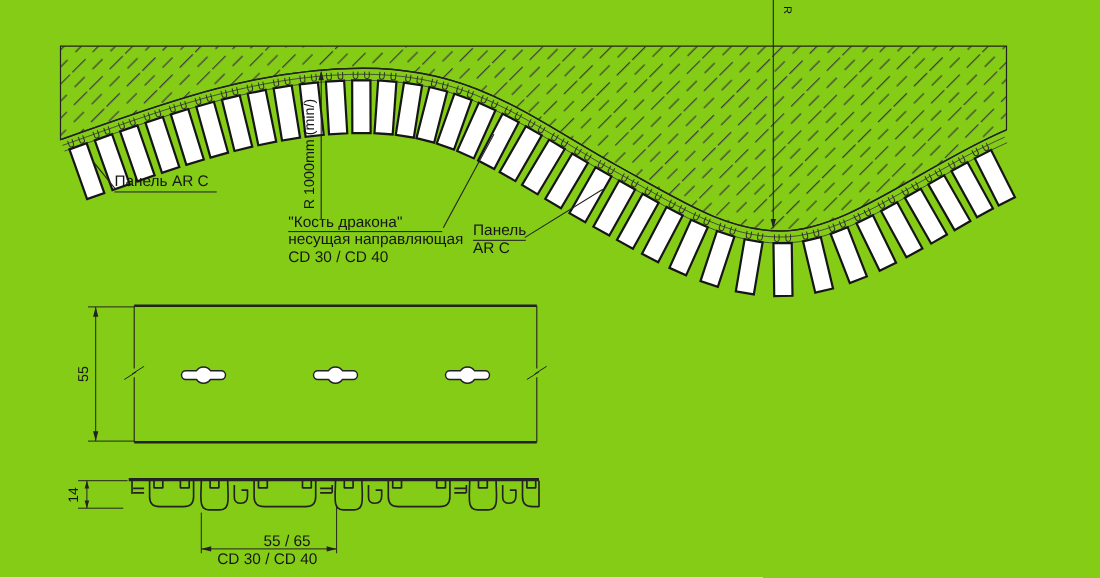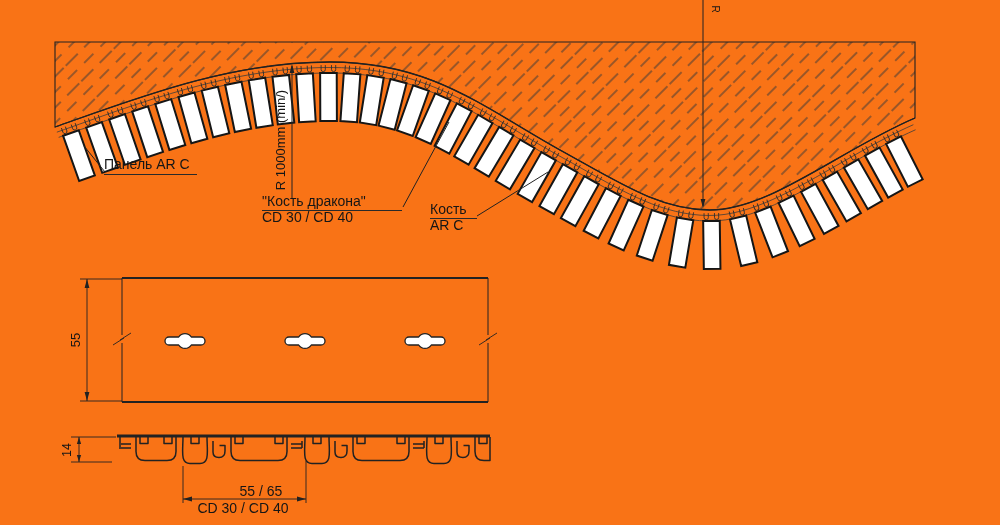--- a/index.html
+++ b/index.html
@@ -1,16 +1,16 @@
 <!DOCTYPE html>
 <html><head>
 <meta charset="utf-8">
 <style>
   html,body{margin:0;padding:0;background:#fff;}
-  .stage{position:relative;width:1000px;height:525px;background:#f97316;overflow:hidden;
+  .stage{position:relative;width:1000px;height:525px;background:#84cc16;overflow:hidden;
          font-family:"Liberation Sans",sans-serif;}
   svg{position:absolute;left:0;top:0;}
   .lbl{position:absolute;font:14px/16px "Liberation Sans",sans-serif;color:#161616;white-space:nowrap;}
   .uline{display:inline-block;border-bottom:1.4px solid #2a2a2a;padding-bottom:1px;}
   #lblPanelLeft{left:104px;top:156px;width:93px;border-bottom:1.4px solid #2a2a2a;padding-bottom:2px;}
   #railBlock{left:262px;top:193px;}
   #railBlock div{height:16px;}
   #railBlock .uline{min-width:140px;}
   #lblPanelRight{left:430px;top:201px;}
   #lblPanelRight div{height:16px;}
@@ -198,25 +198,26 @@
         <line x1="183" y1="499" x2="306" y2="499" stroke="#222222" stroke-width="0.9"></line>
         <path d="M 183,499 L 192,496.6 L 192,501.4 Z" fill="#222222" stroke="none"></path>
         <path d="M 306,499 L 297,501.4 L 297,496.6 Z" fill="#222222" stroke="none"></path>
       </g>
     </svg>
 
   <div class="lbl" id="lblPanelLeft">Панель AR C</div>
 
   <div class="lbl" id="railBlock">
     <div><span class="uline">"Кость дракона"</span></div>
+    <div>несущая направляющая</div>
     <div>CD 30 / CD 40</div>
   </div>
 
   <div class="lbl" id="lblPanelRight">
-    <div><span class="uline">Кость</span></div>
+    <div><span class="uline">Панель</span></div>
     <div>AR C</div>
   </div>
 
   <div class="lbl" id="radiusLbl">R 1000mm (min/)</div>
 
   <div class="lbl" id="rMark">R</div>
 
   <div class="lbl" id="dim55">55</div>
 
   <div class="lbl" id="dim14">14</div>

